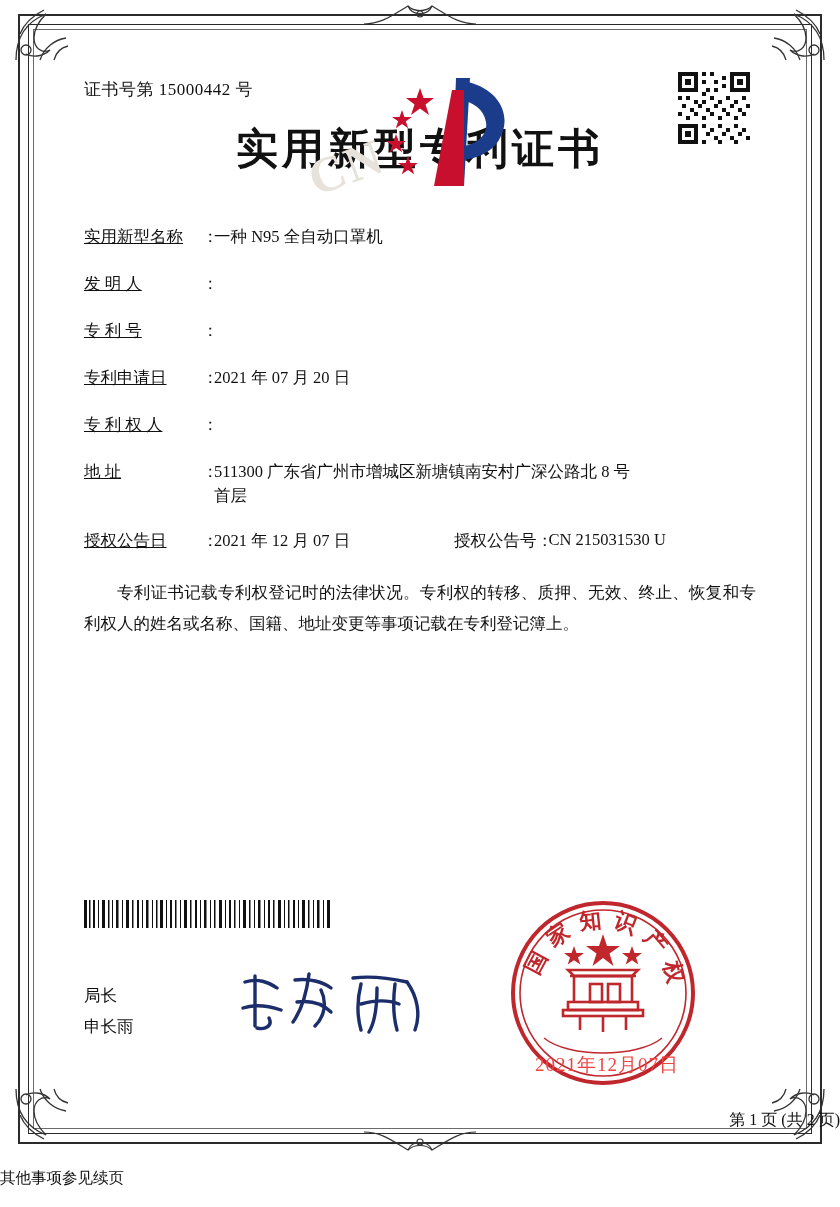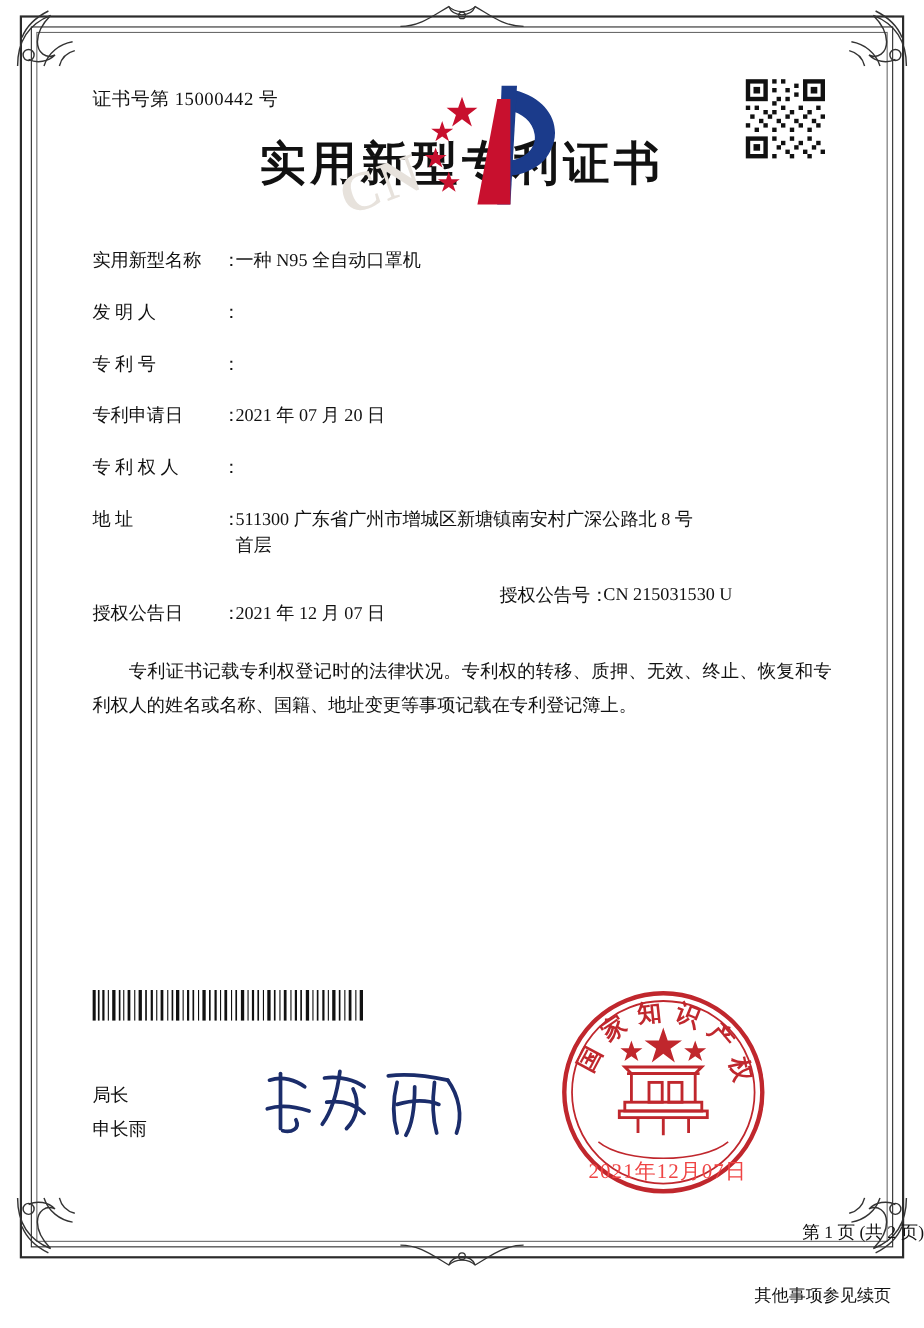--- a/index.html
+++ b/index.html
@@ -120,31 +120,32 @@
     display: flex;
     align-items: flex-start;
     margin-bottom: 23px;
     line-height: 1.45;
   }
   .field-label {
     width: 118px;
     flex: 0 0 118px;
     letter-spacing: 0px;
     white-space: pre;
+    text-decoration: underline;
   }
   .field-colon { width: 12px; flex: 0 0 12px; }
   .field-value { flex: 1 1 auto; }
   .field-value .sub { display: block; }
 
   .dual-row {
     display: flex;
     margin-bottom: 8px;
     font-size: 16.5px;
   }
-  .dual-left { width: 370px; flex: 0 0 370px; display:flex;margin-top:17px;}
+  .dual-left { width: 370px; flex: 0 0 370px; display:flex;}
   .dual-right { flex: 1 1 auto; display:flex;}
 
   .paragraphs {
     margin: 26px 24px 0 24px;
     font-size: 16.5px;
     line-height: 1.85;
     text-align: justify;
   }
   .paragraphs p { margin: 0 0 6px 0; text-indent: 33px; }
 
@@ -185,21 +186,21 @@
     position: absolute;
     left: 0; top: 1110px;
     width: 840px;
     text-align: right;
     font-size: 16px;
   }
   .footnote {
     position: absolute;
     left: 0; top: 1168px;
     width: 810px;
-    text-align: right;
+    text-align: left;
     font-size: 15.5px;
   }
 </style>
 </head>
 <body>
 
 <div class="page">
 
   <div class="frame-outer"></div>
   <div class="frame-inner"></div>

